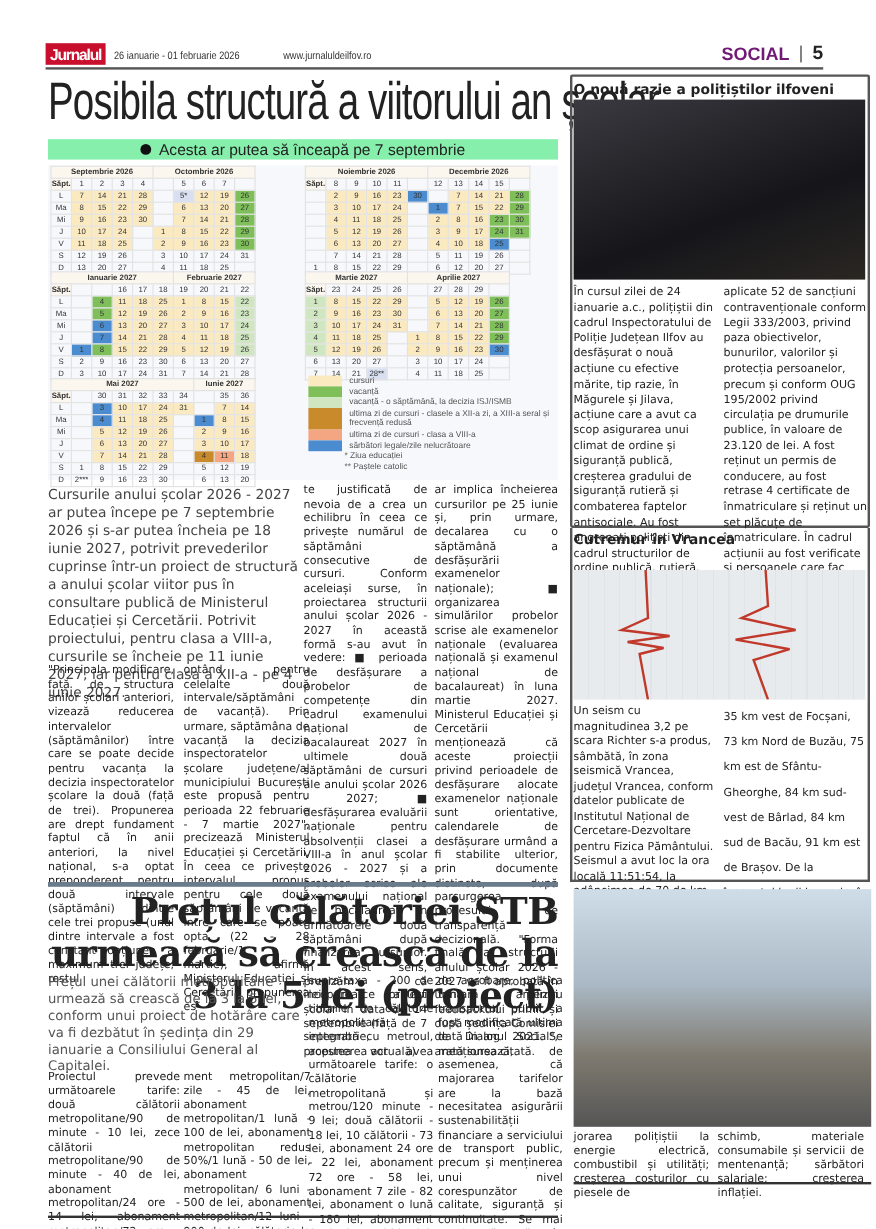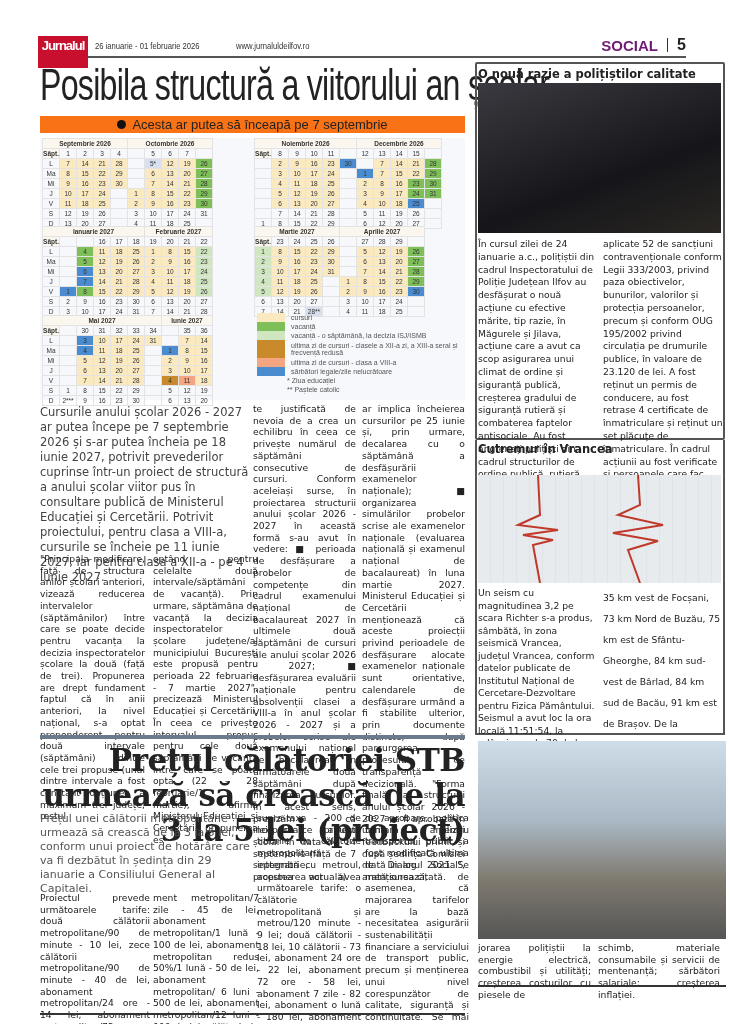--- a/index.html
+++ b/index.html
@@ -1,28 +1,28 @@
 <!DOCTYPE html>
 <html><head>
 <meta charset="utf-8">
 <style>
   *{box-sizing:border-box;margin:0;padding:0}
   body{width:730px;height:1024px;background:#fff;position:relative;overflow:hidden;font-family:"Liberation Sans",sans-serif;color:#222}
   .abs{position:absolute}
   
   .hdr{left:38px;top:36px;width:648px;height:22px;border-bottom:2px solid #555}
-  .logo{left:0;top:0;width:50px;height:32px;background:#c8102e;color:#fff;font:bold 13px "Liberation Sans",sans-serif;text-align:center;line-height:20px;letter-spacing:-1px}
+  .logo{left:0;top:0;width:50px;height:18px;background:#c8102e;color:#fff;font:bold 13px "Liberation Sans",sans-serif;text-align:center;line-height:20px;letter-spacing:-1px}
   .hdate{left:57px;top:5px;font:9px "Liberation Sans",sans-serif;color:#333;transform:scaleX(.85);transform-origin:left}
   .hurl{left:198px;top:5px;font:9px "Liberation Sans",sans-serif;color:#333;transform:scaleX(.85);transform-origin:left}
   .hsec{right:28px;top:1px;font:bold 15px "Liberation Sans",sans-serif;color:#701a75}
   .hbar{right:18px;top:2px;width:1px;height:14px;background:#333}
   .hpage{right:0;top:0px;font:bold 16px "Liberation Sans",sans-serif;color:#222}
   
   .t1{left:40px;top:60px;width:425px;font:44px "Liberation Sans Narrow","Liberation Sans",sans-serif;color:#222;transform:scaleX(.73);transform-origin:left;white-space:nowrap;letter-spacing:-1px}
-  .sub1{left:40px;top:116px;width:425px;height:17px;background:#f97316;text-align:center;font:13px "Liberation Sans",sans-serif;line-height:17px}
+  .sub1{left:40px;top:116px;width:425px;height:17px;background:#86efac;text-align:center;font:13px "Liberation Sans",sans-serif;line-height:17px}
   .sub1 .dot{display:inline-block;width:9px;height:9px;border-radius:50%;background:#111;margin-right:6px;vertical-align:0}
   
   .cal{left:40px;top:138px;width:425px;height:262px;background:#f6f8fb}
   table.c{border-collapse:collapse;font:6.5px "Liberation Sans",sans-serif;position:absolute}
   table.c td{width:17px;height:10px;text-align:center;border:1px solid #e3e3e3;color:#333}
   table.c td.h{font-weight:bold;background:#fbf7ee}
   .y{background:#fbe9c0}.g{background:#7fbf5a}.lg{background:#cfe6c0}.b{background:#4a8ccf;color:#fff}.lb{background:#d7dff0}.o{background:#c98a2c}.p{background:#f3a681}
   .legend{left:257px;top:313px;width:208px;font:7px "Liberation Sans",sans-serif;color:#555}
   .lrow{display:flex;align-items:center;height:9px}
   .sw{width:28px;height:9px;margin-right:6px;flex:none}
@@ -627,21 +627,21 @@
 </div>
 
 <div class="abs lead">Cursurile anului școlar 2026 - 2027 ar putea începe pe 7 septembrie 2026 și s-ar putea încheia pe 18 iunie 2027, potrivit prevederilor cuprinse într-un proiect de structură a anului școlar viitor pus în consultare publică de Ministerul Educației și Cercetării. Potrivit proiectului, pentru clasa a VIII-a, cursurile se încheie pe 11 iunie 2027, iar pentru clasa a XII-a - pe 4 iunie 2027.</div>
 <div class="abs col" style="left:40px;top:553px;width:105px">"Principala modificare, față de structura anilor școlari anteriori, vizează reducerea intervalelor (săptămânilor) între care se poate decide pentru vacanța la decizia inspectoratelor școlare la două (față de trei). Propunerea are drept fundament faptul că în anii anteriori, la nivel național, s-a optat preponderent pentru două intervale (săptămâni) dintre cele trei propuse (unul dintre intervale a fost constant opțiunea a maximum trei județe, restul</div>
 <div class="abs col" style="left:153px;top:553px;width:105px">optând pentru celelalte două intervale/săptămâni de vacanță). Prin urmare, săptămâna de vacanță la decizia inspectoratelor școlare județene/al municipiului București este propusă pentru perioada 22 februarie - 7 martie 2027", precizează Ministerul Educației și Cercetării. În ceea ce privește intervalul propus pentru cele două săptămâni de vacanță între care se poate opta (22 - 28 februarie/1 - 7 martie), afirmă Ministerul Educației și Cercetării, propunerea es-</div>
 <div class="abs col" style="left:253px;top:403px;width:103px">te justificată de nevoia de a crea un echilibru în ceea ce privește numărul de săptămâni consecutive de cursuri. Conform aceleiași surse, în proiectarea structurii anului școlar 2026 - 2027 în această formă s-au avut în vedere: ■ perioada de desfășurare a probelor de competențe din cadrul examenului național de bacalaureat 2027 în ultimele două săptămâni de cursuri ale anului școlar 2026 - 2027; ■ desfășurarea evaluării naționale pentru absolvenții clasei a VIII-a în anul școlar 2026 - 2027 și a probelor scrise ale examenului național de bacalaureat în următoarele două săptămâni după finalizarea cursurilor. În acest sens, precizăm că începerea anului școlar în data de 14 septembrie (față de 7 septembrie, propunerea actuală)</div>
 <div class="abs col" style="left:362px;top:403px;width:103px">ar implica încheierea cursurilor pe 25 iunie și, prin urmare, decalarea cu o săptămână a desfășurării examenelor naționale); ■ organizarea simulărilor probelor scrise ale examenelor naționale (evaluarea națională și examenul național de bacalaureat) în luna martie 2027. Ministerul Educației și Cercetării menționează că aceste proiecții privind perioadele de desfășurare alocate examenelor naționale sunt orientative, calendarele de desfășurare urmând a fi stabilite ulterior, prin documente distincte, după parcurgerea procesului de transparență decizională. "Forma finală a structurii anului școlar 2026 - 2027 va fi aprobată în urma analizei feedbackului primit și după ședința Comisiei de Dialog Social", arată sursa citată.</div>
 <div class="abs sep"></div>
 
 <div class="abs box"></div>
-<div class="abs boxt">O nouă razie a polițiștilor calitate</div>
+<div class="abs boxt">O nouă razie a polițiștilor ilfoveni</div>
 <div class="abs photo"></div>
 <div class="abs scol" style="left:478px;top:238px;width:118px">În cursul zilei de 24 ianuarie a.c., polițiștii din cadrul Inspectoratului de Poliție Județean Ilfov au desfășurat o nouă acțiune cu efective mărite, tip razie, în Măgurele și Jilava, acțiune care a avut ca scop asigurarea unui climat de ordine și siguranță publică, creșterea gradului de siguranță rutieră și combaterea faptelor antisociale. Au fost angrenați polițiști din cadrul structurilor de ordine publică, rutieră, investigații criminale, luptători ai Serviciului pentru Acțiuni Speciale Ilfov, au fost legitimate 225 persoane și verificate 204 autovehicule. Au fost</div>
 <div class="abs scol" style="left:603px;top:238px;width:120px">aplicate 52 de sancțiuni contravenționale conform Legii 333/2003, privind paza obiectivelor, bunurilor, valorilor și protecția persoanelor, precum și conform OUG 195/2002 privind circulația pe drumurile publice, în valoare de 23.120 de lei. A fost reținut un permis de conducere, au fost retrase 4 certificate de înmatriculare și reținut un set plăcuțe de înmatriculare. În cadrul acțiunii au fost verificate și persoanele care fac obiectul unor proceduri judiciare. Polițiștii rutieri au efectuat peste 40 de testări cu aparatele alcooltest și drugtest.</div>
 
 <div class="abs box2"></div>
 <div class="abs boxt" style="top:442px">Cutremur în Vrancea</div>
 <div class="abs seis">
   <svg width="243" height="108">
       <path d="M60 0 L62 40 L40 50 L80 55 L45 60 L75 65 L55 70 L62 108" stroke="#c0392b" fill="none" stroke-width="2"></path>
       <path d="M160 0 L162 30 L140 40 L185 50 L135 58 L180 66 L150 75 L162 108" stroke="#c0392b" fill="none" stroke-width="2"></path>

